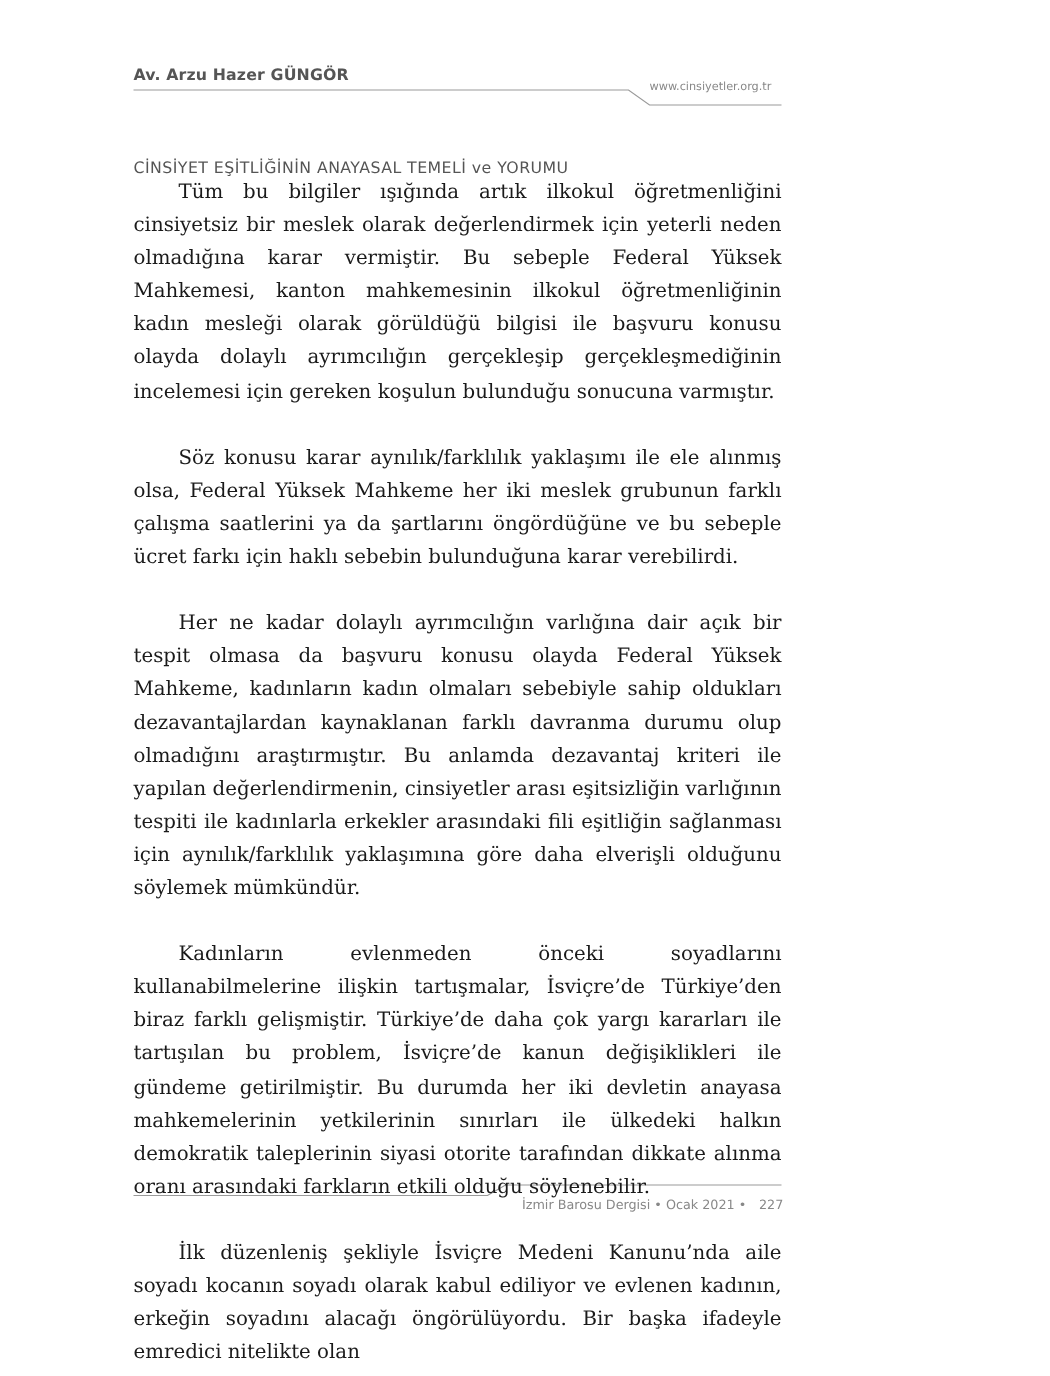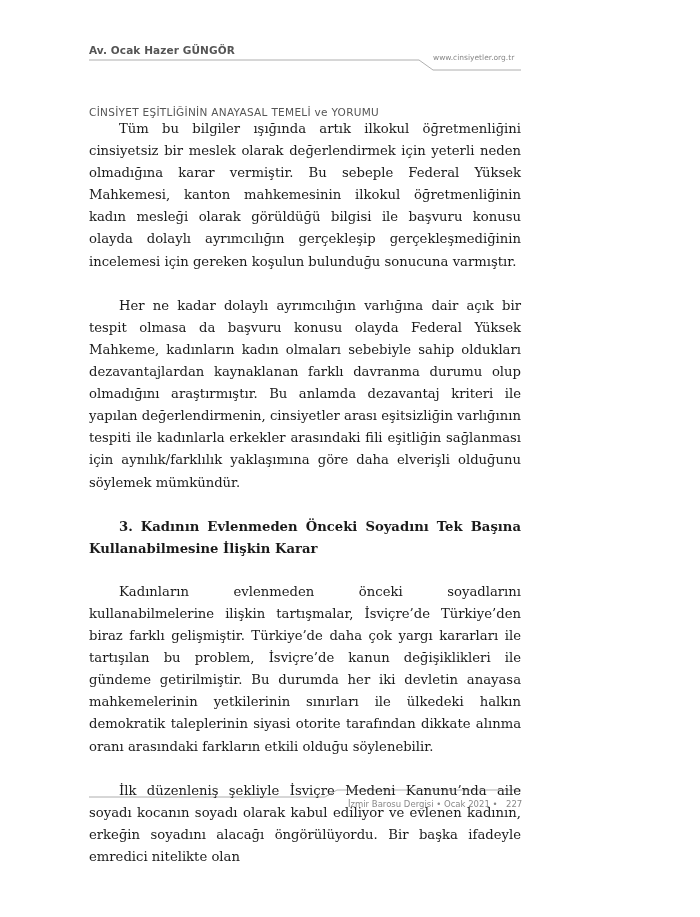--- a/index.html
+++ b/index.html
@@ -21,27 +21,27 @@
 </head>
 <body>
 
 <div class="page">
 
   <svg class="hdr-lines" width="700" height="917">
     <polyline points="89,60 419,60 433,70 521,70" fill="none" stroke="#9a9a9a" stroke-width="0.8"></polyline>
     <polyline points="89,797 325,797 337,790 521,790" fill="none" stroke="#9a9a9a" stroke-width="0.8"></polyline>
   </svg>
 
-  <div class="hdr-author">Av. Ocak Hazer GÜNGÖR</div>
+  <div class="hdr-author">Av. Arzu Hazer GÜNGÖR</div>
   <div class="hdr-title">CİNSİYET EŞİTLİĞİNİN ANAYASAL TEMELİ ve YORUMU</div>
   <div class="hdr-site">www.cinsiyetler.org.tr</div>
 
   <div class="body-text">
     <p>Tüm bu bilgiler ışığında artık ilkokul öğretmenliğini cinsiyetsiz bir meslek olarak değerlendirmek için yeterli neden olmadığına karar ver­miştir. Bu sebeple Federal Yüksek Mahkemesi, kanton mahkemesinin ilkokul öğretmenliğinin kadın mesleği olarak görüldüğü bilgisi ile baş­vuru konusu olayda dolaylı ayrımcılığın gerçekleşip gerçekleşmediğinin incelemesi için gereken koşulun bulunduğu sonucuna varmıştır.</p>
+    <p>Söz konusu karar aynılık/farklılık yaklaşımı ile ele alınmış olsa, Fe­deral Yüksek Mahkeme her iki meslek grubunun farklı çalışma saatlerini ya da şartlarını öngördüğüne ve bu sebeple ücret farkı için haklı sebebin bulunduğuna karar verebilirdi.</p>
     <p>Her ne kadar dolaylı ayrımcılığın varlığına dair açık bir tespit ol­masa da başvuru konusu olayda Federal Yüksek Mahkeme, kadınların kadın olmaları sebebiyle sahip oldukları dezavantajlardan kaynaklanan farklı davranma durumu olup olmadığını araştırmıştır. Bu anlamda de­zavantaj kriteri ile yapılan değerlendirmenin, cinsiyetler arası eşitsizliğin varlığının tespiti ile kadınlarla erkekler arasındaki fili eşitliğin sağlanma­sı için aynılık/farklılık yaklaşımına göre daha elverişli olduğunu söyle­mek mümkündür.</p>
-    <h3>3. Kadının Evlenmeden Önceki Soyadını Tek Başına Kullana­bilmesine İlişkin Karar</h3>
     <p>Kadınların evlenmeden önceki soyadlarını kullanabilmelerine iliş­kin tartışmalar, İsviçre’de Türkiye’den biraz farklı gelişmiştir. Türkiye’de daha çok yargı kararları ile tartışılan bu problem, İsviçre’de kanun deği­şiklikleri ile gündeme getirilmiştir. Bu durumda her iki devletin anayasa mahkemelerinin yetkilerinin sınırları ile ülkedeki halkın demokratik ta­leplerinin siyasi otorite tarafından dikkate alınma oranı arasındaki fark­ların etkili olduğu söylenebilir.</p>
     <p>İlk düzenleniş şekliyle İsviçre Medeni Kanunu’nda aile soyadı ko­canın soyadı olarak kabul ediliyor ve evlenen kadının, erkeğin soya­dını alacağı öngörülüyordu. Bir başka ifadeyle emredici nitelikte olan</p>
   </div>
 
   <div class="ftr-text">İzmir Barosu Dergisi • Ocak 2021 •</div>
   <div class="ftr-page">227</div>
 </div>
 
 </body></html>

